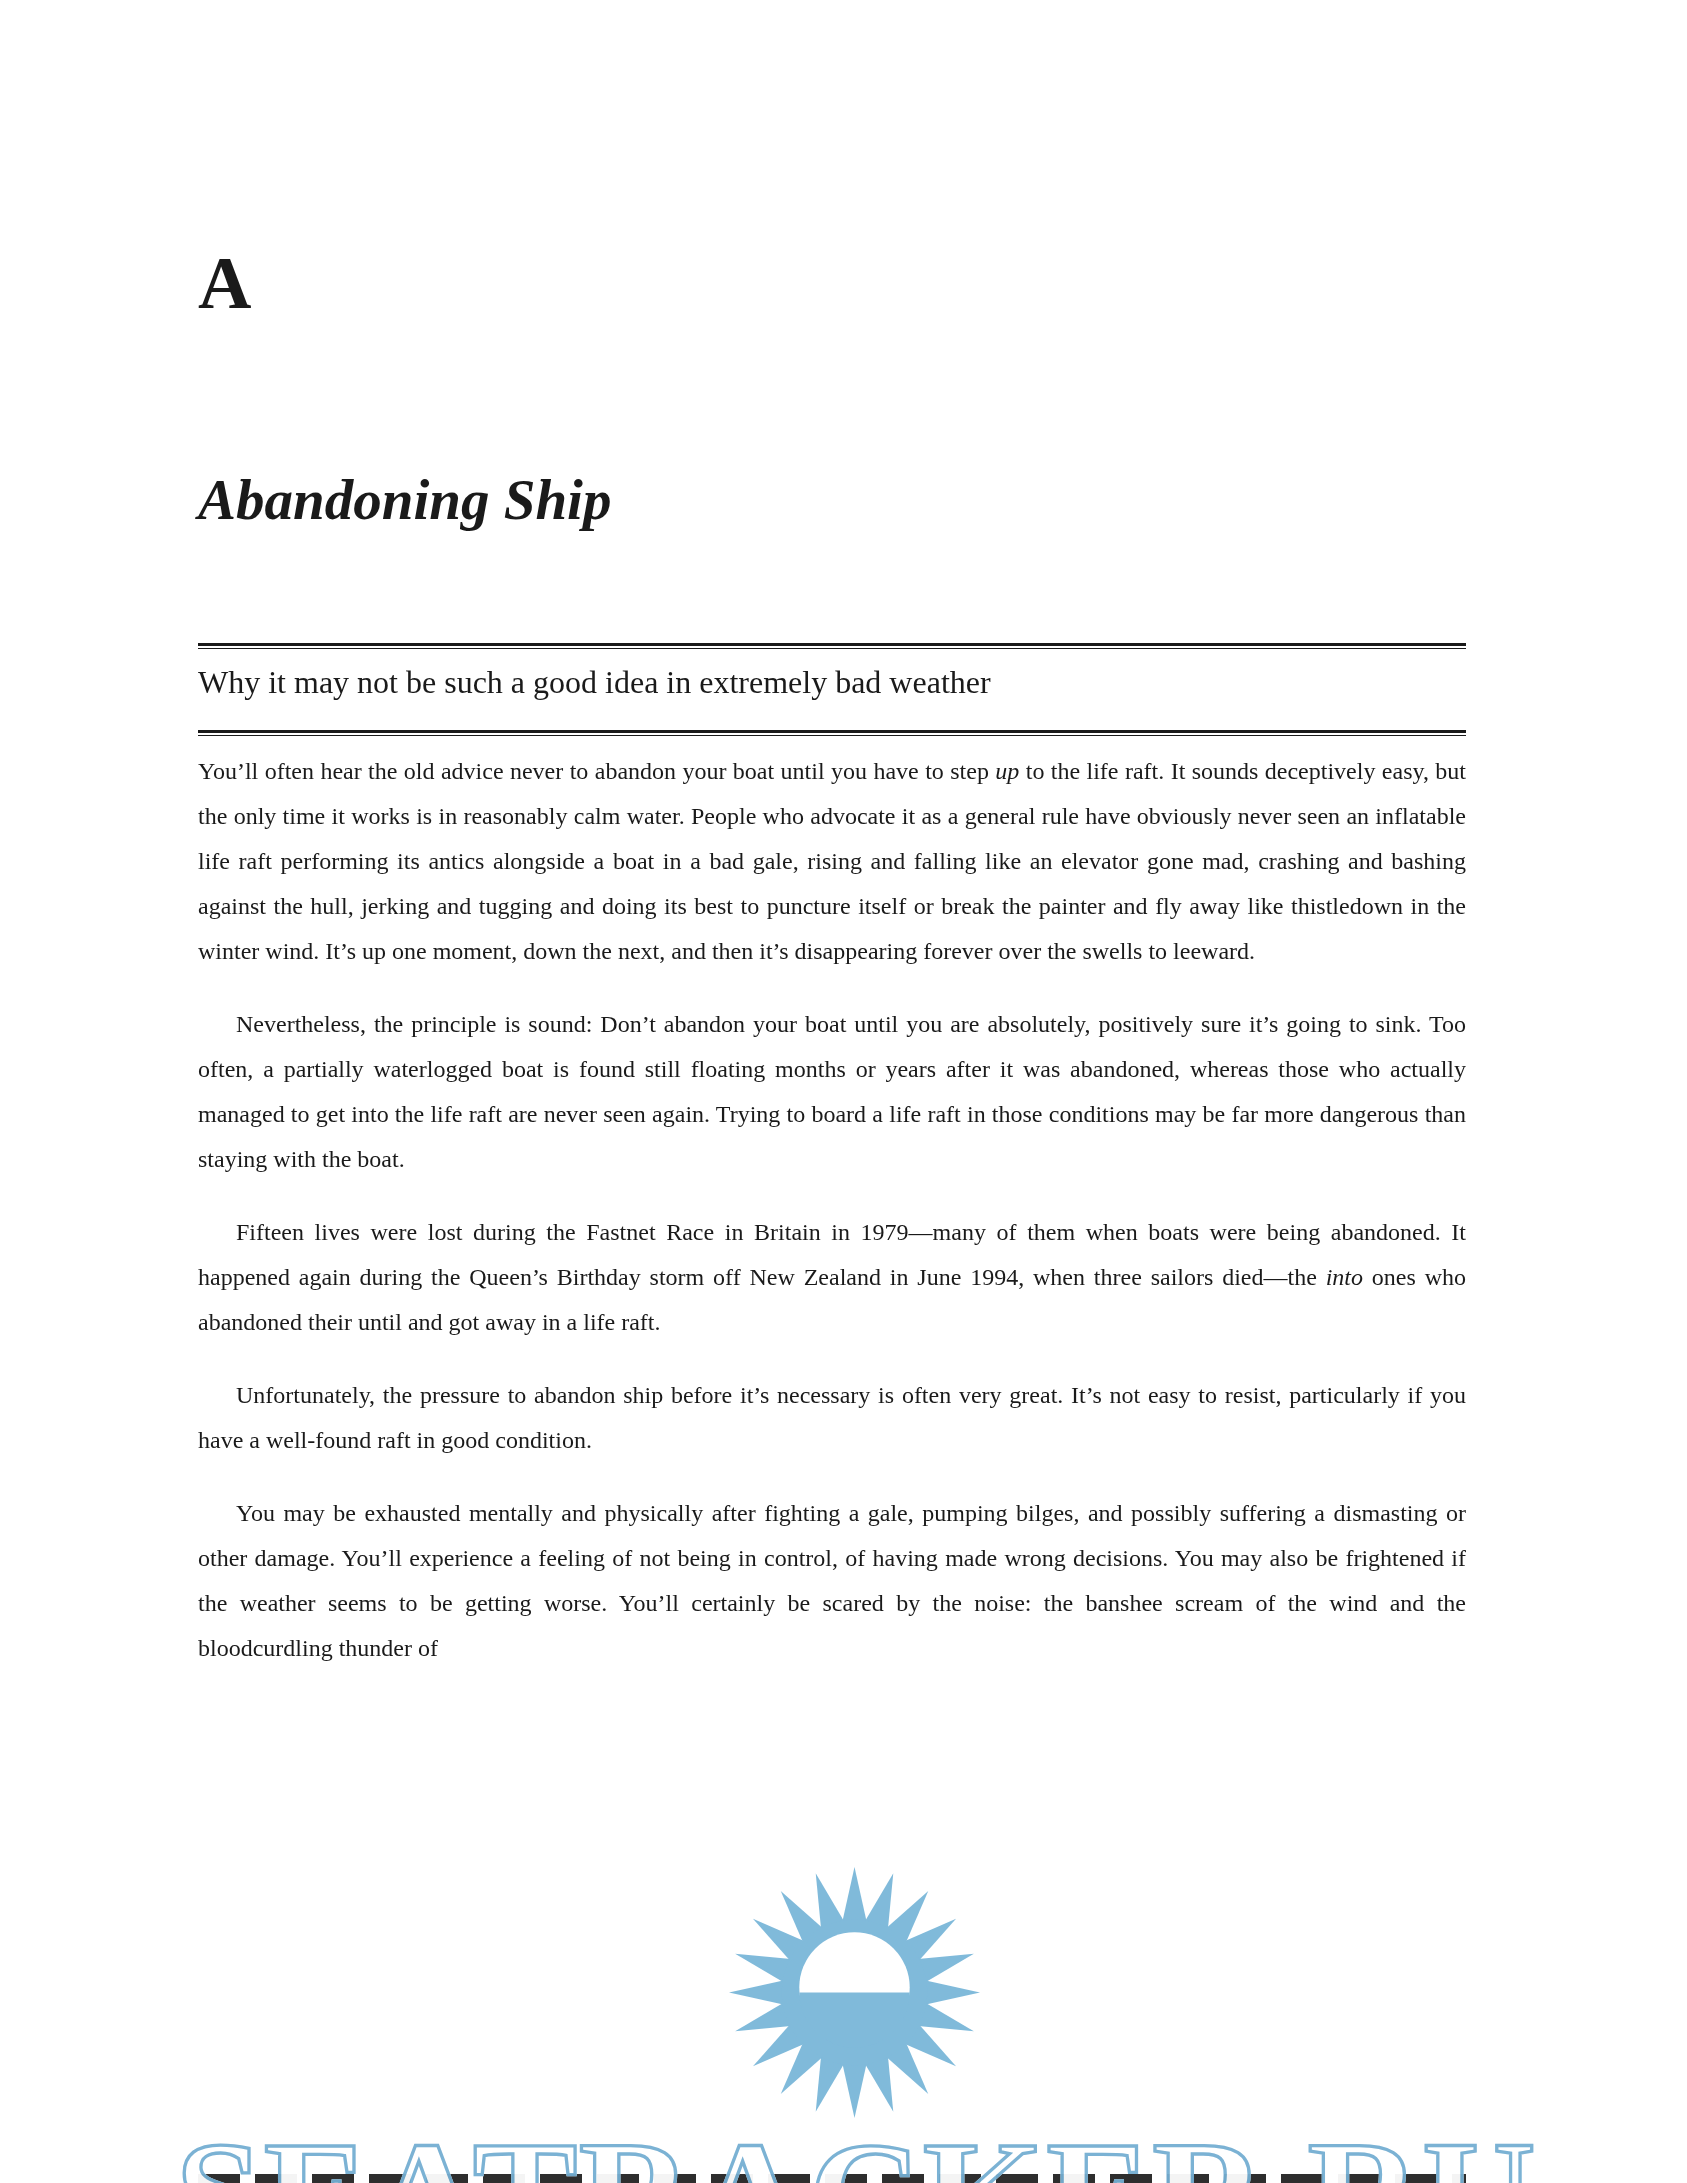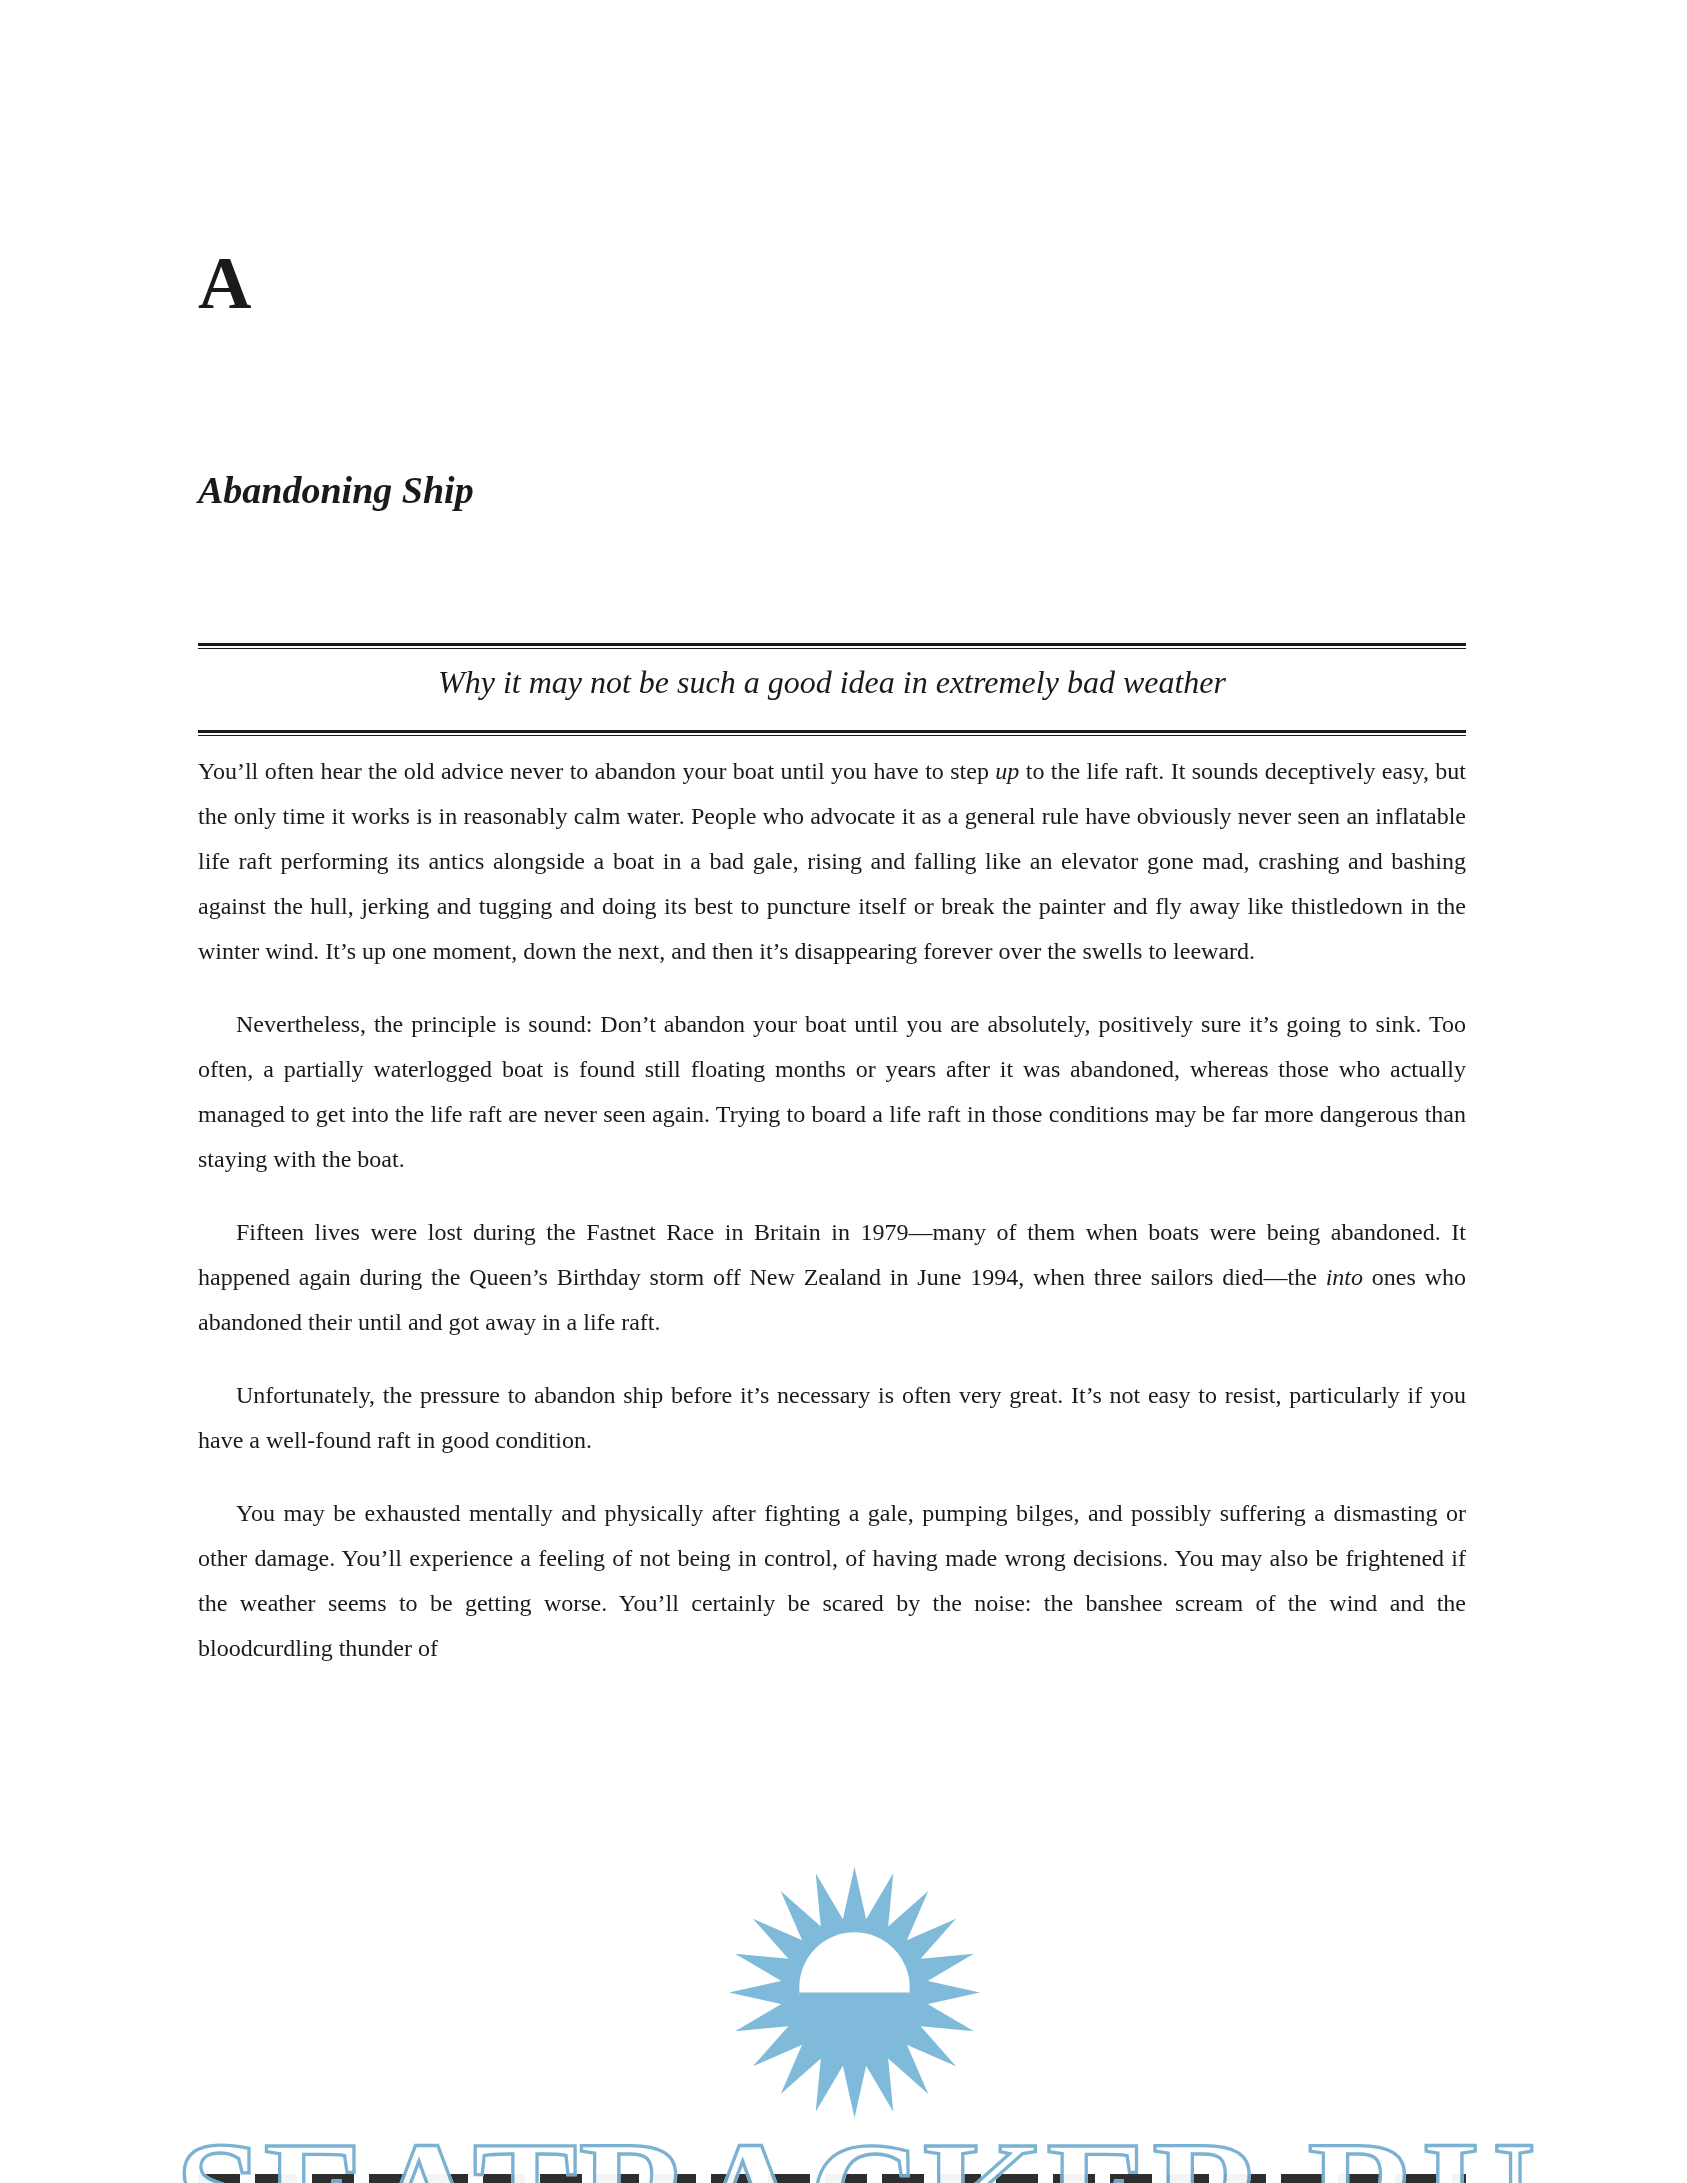--- a/index.html
+++ b/index.html
@@ -24,21 +24,21 @@
     font-size: 74px;
     font-weight: bold;
     line-height: 1;
     letter-spacing: 0.7px;
   }
 
   .chapter-title {
     position: absolute;
     top: 471px;
     left: 198px;
-    font-size: 38px;
+    font-size: 57px;
     font-weight: bold;
     font-style: italic;
     line-height: 1;
   }
 
   .rule {
     position: absolute;
     left: 198px;
     width: 1268px;
     height: 6px;
@@ -48,23 +48,21 @@
   }
   .rule-top { top: 643px; }
   .rule-bottom { top: 730px; }
 
   .subtitle {
     position: absolute;
     top: 663px;
     left: 198px;
     width: 1268px;
     font-size: 32px;
-    font-style: italic;
     line-height: 1.2;
-    text-align: center;
   }
 
   .body-text {
     position: absolute;
     top: 749px;
     left: 198px;
     width: 1268px;
     font-size: 24px;
     line-height: 45px;
     text-align: justify;

